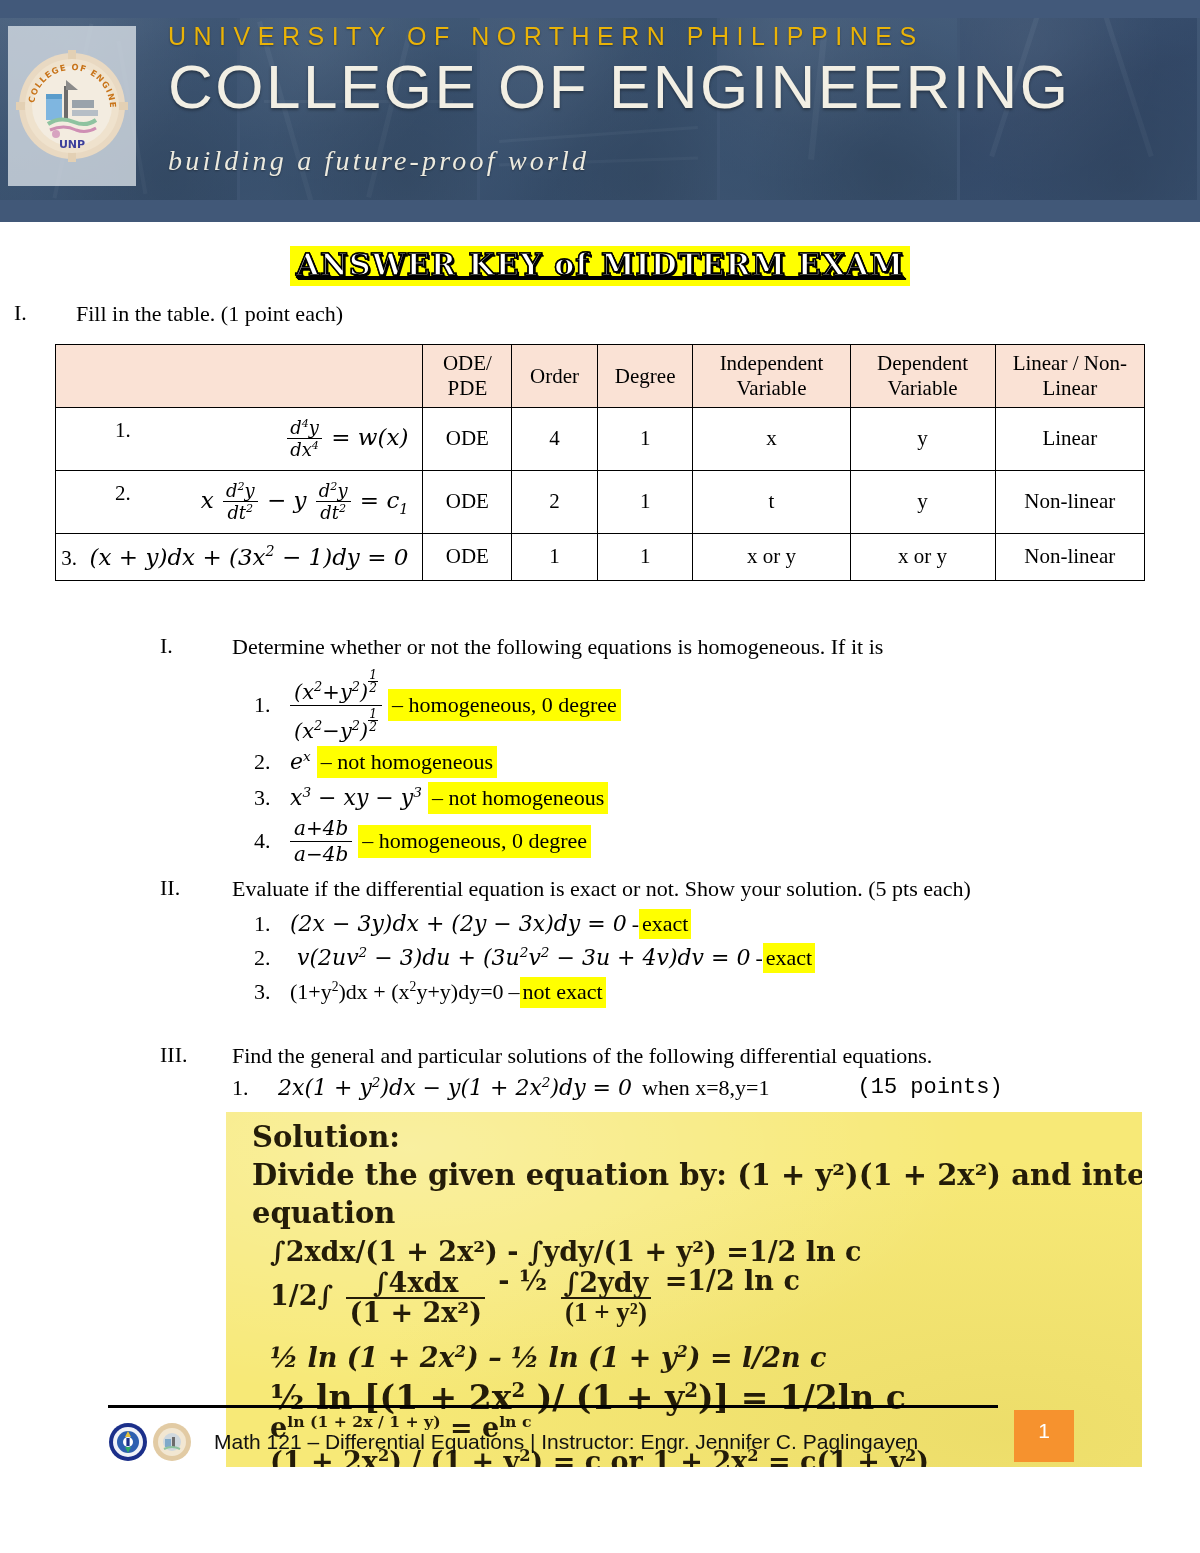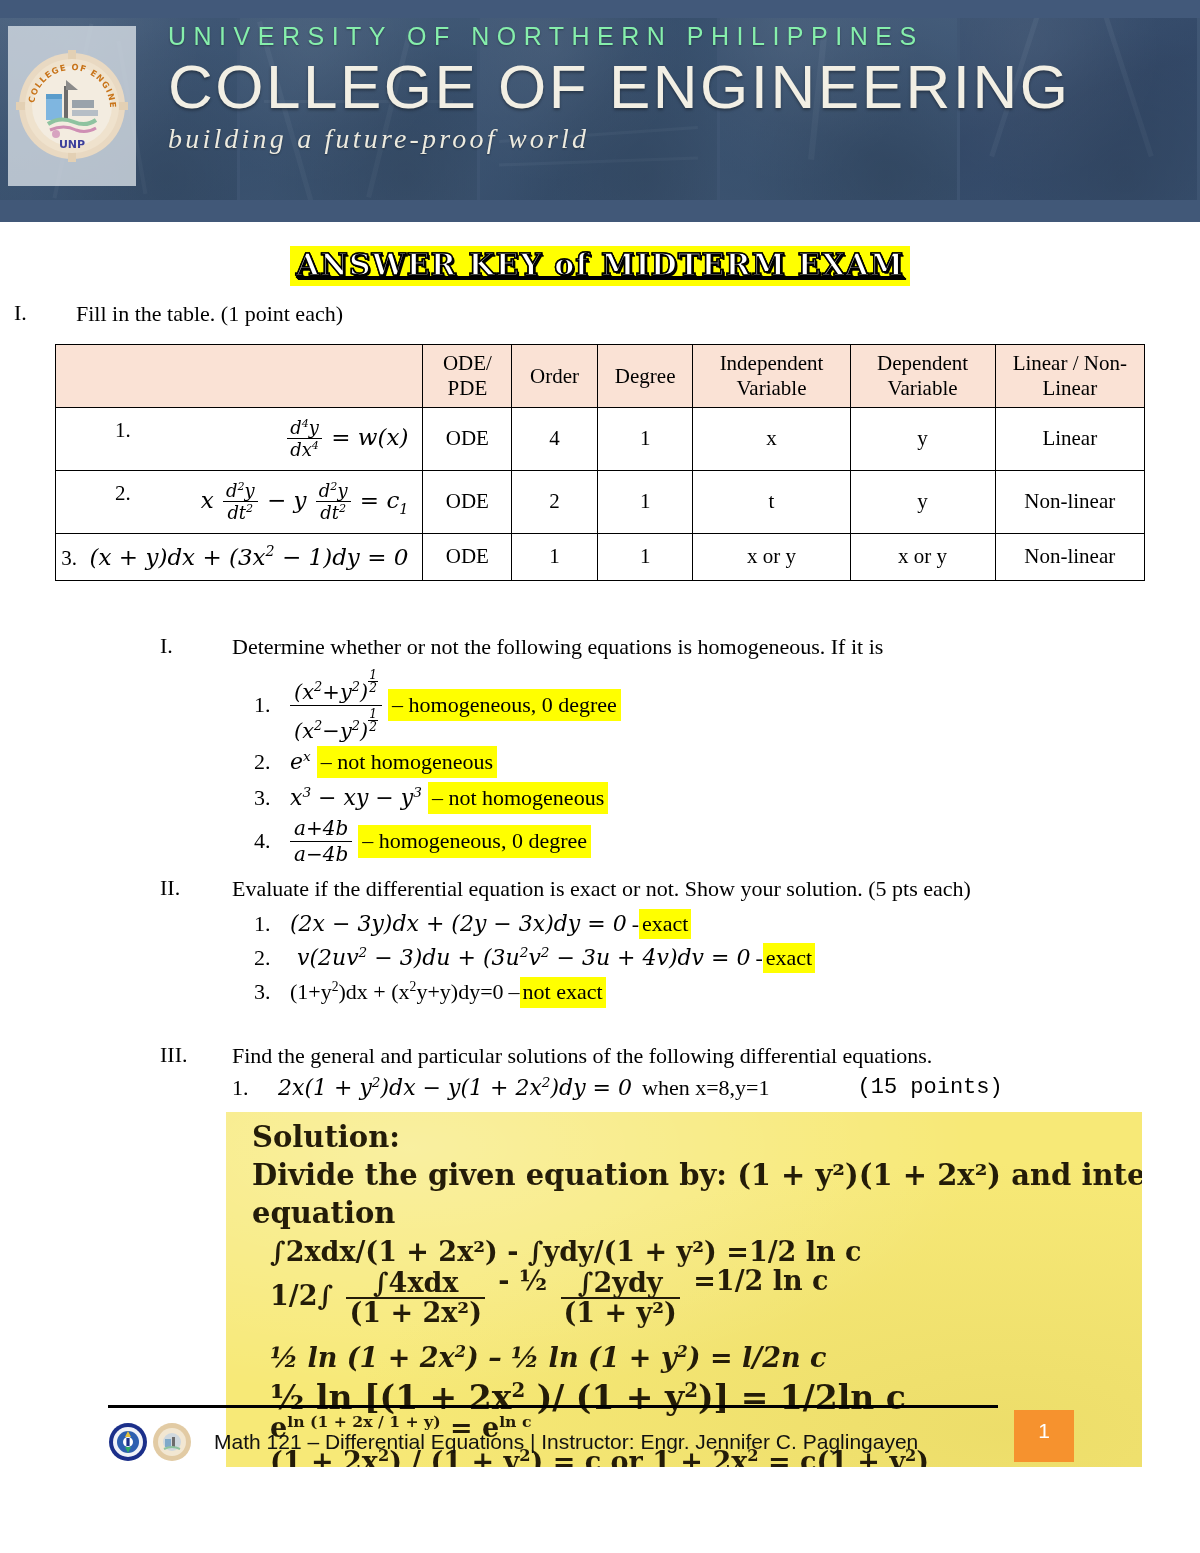--- a/index.html
+++ b/index.html
@@ -40,33 +40,33 @@
   .banner-edge-bot{position:absolute;left:0;bottom:0;width:1200px;height:22px;background:#415878;}
   .logo-plate{
     position:absolute;left:8px;top:26px;width:128px;height:160px;
     background:rgba(214,221,229,.80);
     display:flex;align-items:center;justify-content:center;
   }
   .seal{position:relative;width:112px;height:112px;}
   .seal svg{display:block;}
   .banner-text{position:absolute;left:168px;top:22px;right:12px;}
   .line-univ{
-    color:#86efac;font-family:"Liberation Sans","DejaVu Sans",sans-serif;
+    color:#eab308;font-family:"Liberation Sans","DejaVu Sans",sans-serif;
     font-size:25px;letter-spacing:7.5px;font-weight:400;white-space:nowrap;
     text-shadow:0 1px 2px rgba(0,0,0,.35);
   }
   .line-college{
     color:#f2efe4;font-family:"Liberation Sans","DejaVu Sans",sans-serif;
     font-size:62px;letter-spacing:2.5px;font-weight:400;line-height:1.04;
     margin-top:4px;white-space:nowrap;
     text-shadow:0 2px 3px rgba(0,0,0,.35);
   }
   .line-tag{
     color:#eceadf;font-family:"Liberation Serif","DejaVu Serif",serif;
-    font-style:italic;font-size:28px;letter-spacing:3.2px;margin-top:4px;
+    font-style:italic;font-size:28px;letter-spacing:3.2px;margin-top:26px;
     white-space:nowrap;text-shadow:0 1px 2px rgba(0,0,0,.35);
   }
 
   
   .page{position:absolute;left:0;top:222px;width:1200px;}
 
   .title-wrap{text-align:center;margin-top:24px;}
   .exam-title{
     display:inline-block;background:#ffff00;padding:1px 6px;
     font-family:"DejaVu Serif","Liberation Serif",serif;
@@ -428,21 +428,21 @@
 
     <div class="ln" style="left:44px;top:153px;font-size:27px;">
       <span>1/2∫</span>
       <span style="display:inline-block;text-align:center;vertical-align:middle;line-height:1.02;margin:0 4px;">
         <span style="display:block;border-bottom:2px solid #241c08;padding:0 3px;">∫4xdx</span>
         <span style="display:block;padding:0 3px;">(1 + 2x²)</span>
       </span>
       <span style="vertical-align:.55em;">- ½</span>
       <span style="display:inline-block;text-align:center;vertical-align:middle;line-height:1.02;margin:0 4px;">
         <span style="display:block;border-bottom:2px solid #241c08;padding:0 3px;">∫2ydy</span>
-        <span style="display:block;padding:0 3px;">(1 + y²)</span>
+        <span style="display:block;padding:0 3px;font-family:Liberation Serif, serif;">(1 + y²)</span>
       </span>
       <span style="vertical-align:.55em;">=1/2 ln c</span>
     </div>
 
     <div class="ln l-3">½ ln (1 + 2x<sup>2</sup>) – ½ ln (1 + y<sup>2</sup>) = l/2n c</div>
     <div class="ln l-4">½ ln [(1 + 2x<sup>2</sup> )/ (1 + y<sup>2</sup>)] = 1/2ln c</div>
     <div class="ln l-5">
       <span>e</span><sup style="font-size:.58em">ln (1 + 2x / 1 + y)</sup>
       <span>= e</span><sup style="font-size:.58em">ln c</sup>
     </div>

